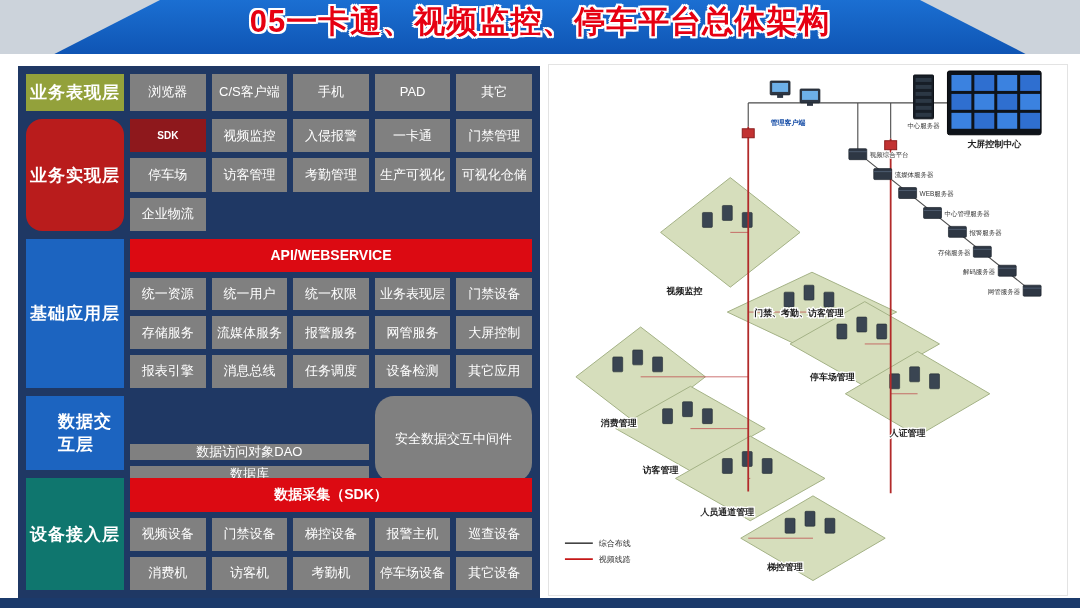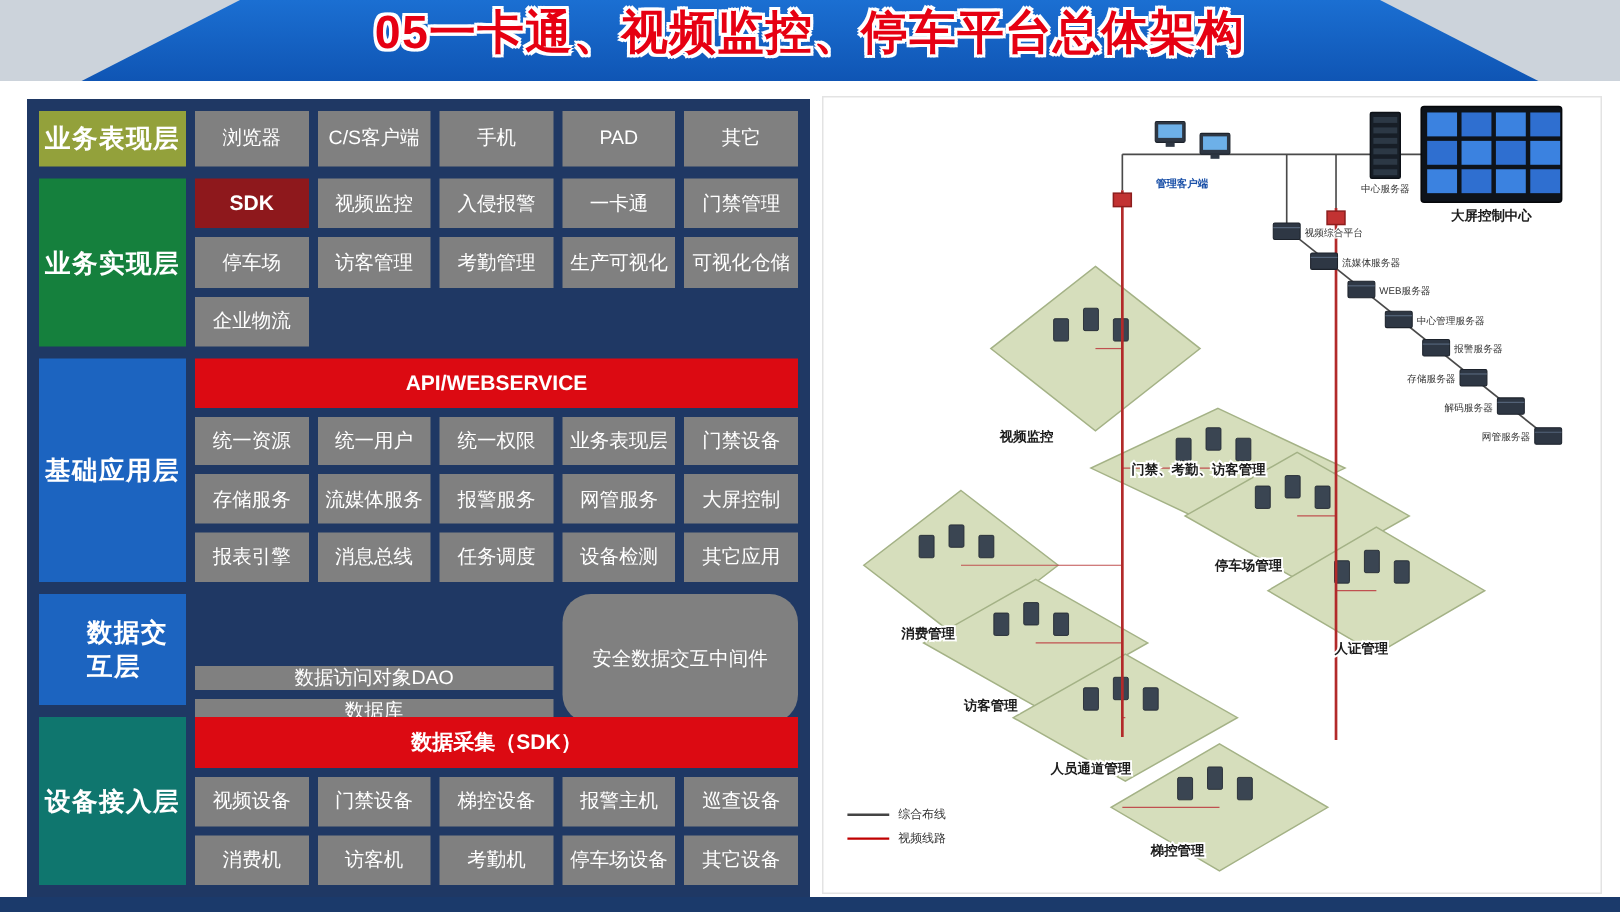--- a/index.html
+++ b/index.html
@@ -22,21 +22,21 @@
   
   .arch-panel{position:absolute;left:18px;top:66px;width:522px;height:532px;
               background:#1f3864;padding:8px;display:flex;flex-direction:column;gap:8px;}
   .layer{display:flex;gap:6px;min-height:0;}
   .layer-label{width:98px;flex:0 0 98px;display:flex;align-items:center;justify-content:center;
                color:#fff;font-weight:bold;font-size:17px;letter-spacing:1px;text-align:left;}
   .layer-grid{flex:1;display:grid;grid-template-columns:repeat(5,1fr);grid-auto-rows:1fr;gap:6px;min-height:0;}
   .cell{background:#808080;color:#fff;display:flex;align-items:center;justify-content:center;
         font-size:13px;text-align:center;line-height:1.1;padding:1px;}
   .cell.red{background:#dc0a12;font-weight:bold;font-size:14px;}
-  .cell.darkred{background:#8e181c;font-weight:bold;font-size:14px;}
+  .cell.darkred{background:#8e181c;font-weight:bold;font-size:10px;}
 
   
   .topo-panel{position:absolute;left:548px;top:64px;width:520px;height:532px;
               background:#ffffff;border:1px solid #e3e3e3;}
   .topo-panel svg{width:100%;height:100%;display:block;}
   .tline{stroke:#4a4a4a;stroke-width:1.1;fill:none;}
   .rline{stroke:#b22a2a;stroke-width:1.8;fill:none;}
   .rthin{stroke:#c05050;stroke-width:0.8;}
   .plat{fill:#d6debc;stroke:#a4b286;stroke-width:1;}
   .dev{fill:#3a4552;stroke:#242b33;stroke-width:0.6;}
@@ -58,21 +58,21 @@
       <div class="layer-label" style="background: rgb(147, 161, 59);">业务表现层</div>
       <div class="layer-grid">
         <div class="cell">浏览器</div>
         <div class="cell">C/S客户端</div>
         <div class="cell">手机</div>
         <div class="cell">PAD</div>
         <div class="cell">其它</div>
       </div>
     </div>
     <div class="layer" style="flex: 3 3 0px;">
-      <div class="layer-label" style="background: #15803d;">业务实现层</div>
+      <div class="layer-label" style="background: #b91c1c; border-radius: 16px;">业务实现层</div>
       <div class="layer-grid">
         <div class="cell darkred">SDK</div>
         <div class="cell">视频监控</div>
         <div class="cell">入侵报警</div>
         <div class="cell">一卡通</div>
         <div class="cell">门禁管理</div>
         <div class="cell">停车场</div>
         <div class="cell">访客管理</div>
         <div class="cell">考勤管理</div>
         <div class="cell">生产可视化</div>

